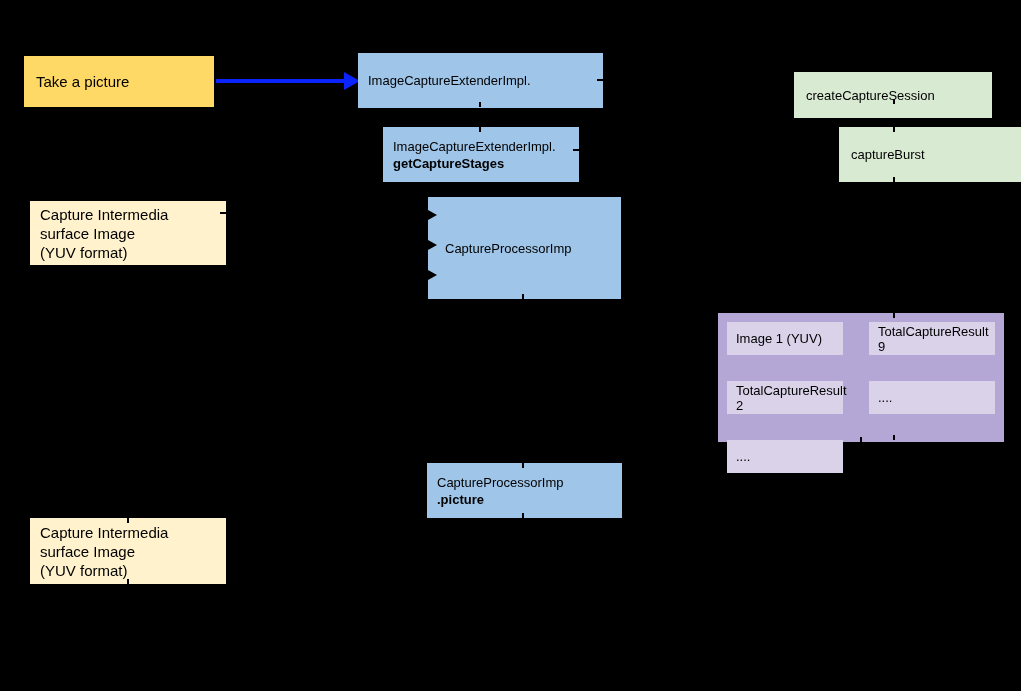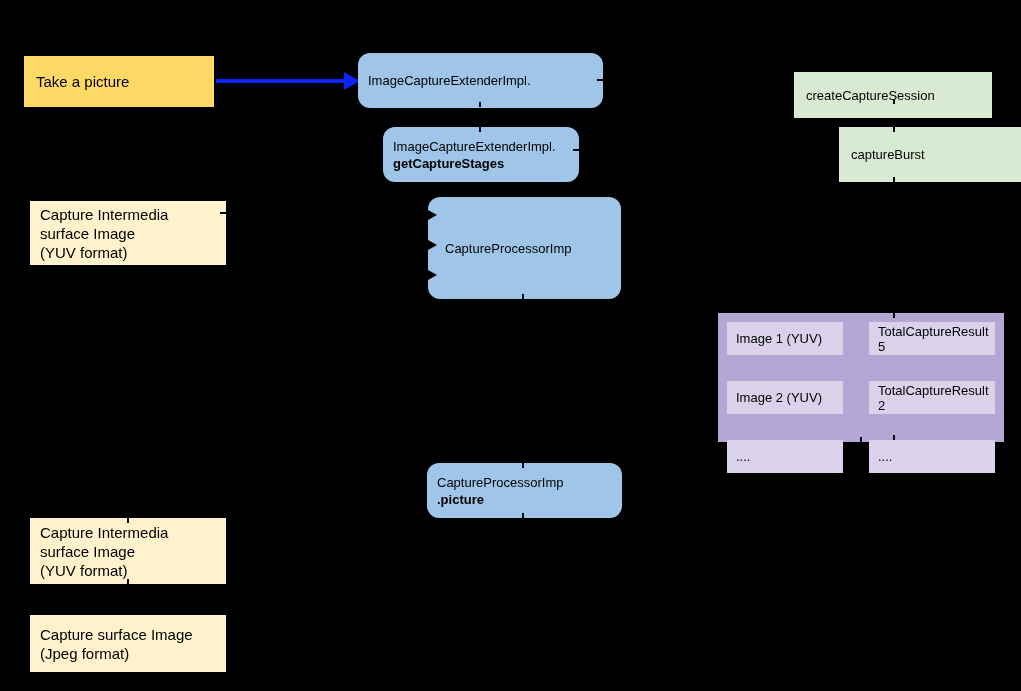--- a/index.html
+++ b/index.html
@@ -18,21 +18,21 @@
     flex-direction:column;
     justify-content:center;
     box-sizing:border-box;
     font-size:13px;
     line-height:17px;
     color:#000000;
   }
   .node .ln { display:block; }
   .gold   { background:#FFD966; }
   .paleyellow { background:#FFF2CC; }
-  .blue   { background:#9FC5E8;border-radius:12px; }
+  .blue   { background:#9FC5E8; }
   .green  { background:#D9EAD3; }
   .bold   { font-weight:bold; }
   .big    { font-size:15px; line-height:19px; }
 
   
   .arrow-line {
     position:absolute; left:216px; top:79px;
     width:132px; height:4px; background:#0B24FB;
   }
   .arrow-head {
@@ -111,24 +111,21 @@
     <span class="ln">Capture Intermedia</span>
     <span class="ln">surface Image</span>
     <span class="ln">(YUV format)</span>
   </div>
 
   <div class="result-table">
     <div class="result-cell">
       <span>Image 1 (YUV)</span>
     </div>
     <div class="result-cell">
-      <span>TotalCaptureResult 5</span>
-    </div>
-    <div class="result-cell">
-      <span>Image 2 (YUV)</span>
+      <span>TotalCaptureResult 9</span>
     </div>
     <div class="result-cell">
       <span>TotalCaptureResult 2</span>
     </div>
     <div class="result-cell">
       <span>....</span>
     </div>
     <div class="result-cell">
       <span>....</span>
     </div>
@@ -138,24 +135,20 @@
     <span class="ln">CaptureProcessorImp</span>
     <span class="ln bold">.picture</span>
   </div>
 
   <div class="node paleyellow big" style="left:30px; top:518px; width:196px; height:66px; padding-left:10px;">
     <span class="ln">Capture Intermedia</span>
     <span class="ln">surface Image</span>
     <span class="ln">(YUV format)</span>
   </div>
 
-  <div class="node paleyellow big" style="left:30px; top:615px; width:196px; height:57px; padding-left:10px;">
-    <span class="ln">Capture surface Image</span>
-    <span class="ln">(Jpeg format)</span>
-  </div>
 
   <div class="tick tick-v" style="left:479px; top:102px;"></div>
   <div class="tick tick-v" style="left:479px; top:127px;"></div>
   <div class="tick tick-h" style="left:573px; top:149px;"></div>
   <div class="tick tick-h" style="left:597px; top:79px;"></div>
   <div class="tick tick-h" style="left:220px; top:212px;"></div>
   <div class="arrowhead-right" style="left:428px; top:210px;"></div>
   <div class="arrowhead-right" style="left:428px; top:240px;"></div>
   <div class="arrowhead-right" style="left:428px; top:270px;"></div>
   <div class="tick tick-v" style="left:522px; top:294px;"></div>

